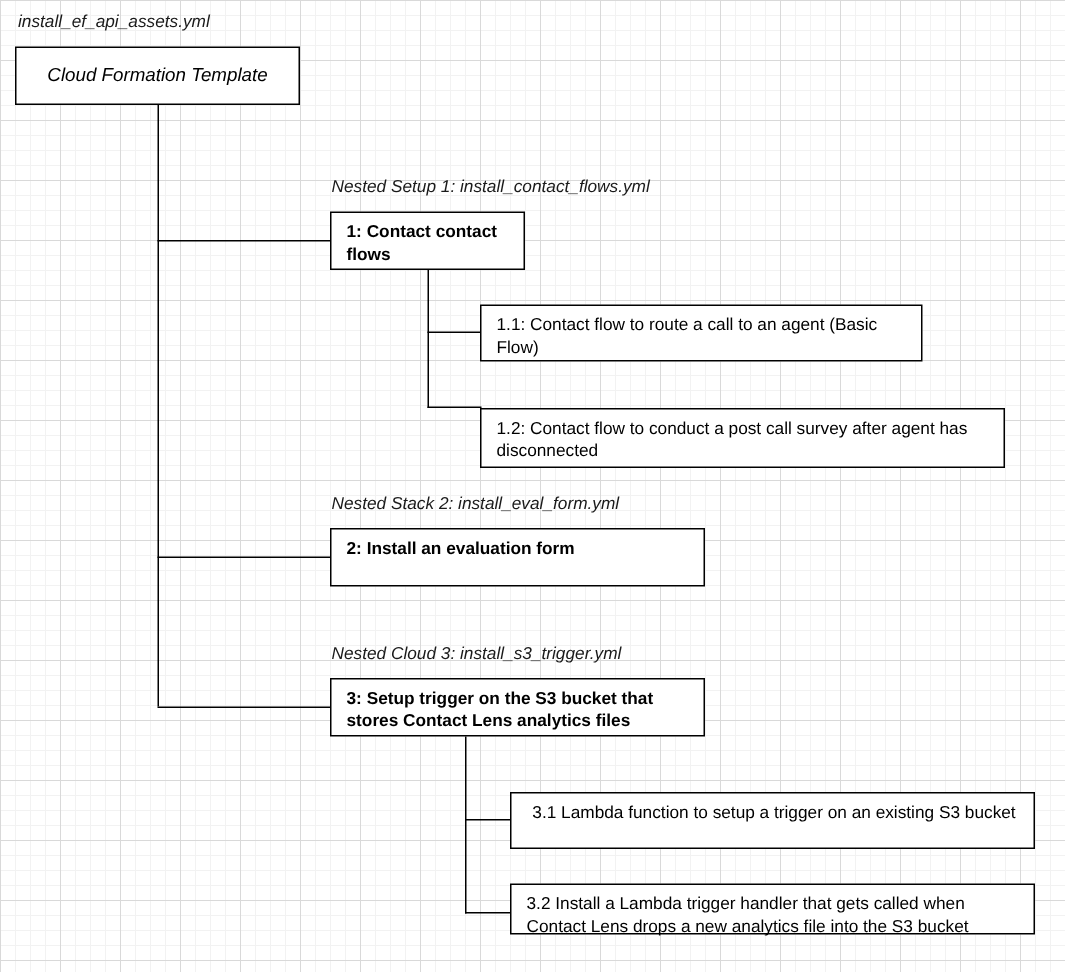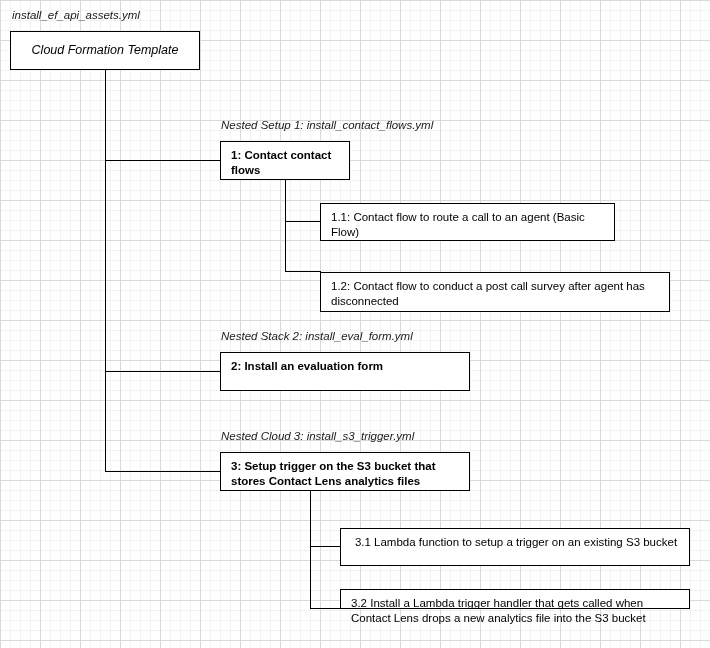--- a/index.html
+++ b/index.html
@@ -106,16 +106,16 @@
 
   <div class="node bold stack-title-node" style="left:220px; top:452px; width:250px; height:39px;">3: Setup trigger on the S3 bucket that
 stores Contact Lens analytics files</div>
 
   <div class="edge v" style="left:310px; top:491px; height:118px;"></div>
   <div class="edge h" style="left:310px; top:546px; width:31px;"></div>
   <div class="edge h" style="left:310px; top:608px; width:31px;"></div>
 
   <div class="node" style="left:340px; top:528px; width:350px; height:38px;text-align:center;">3.1 Lambda function to setup a trigger on an existing S3 bucket</div>
 
-  <div class="node" style="left:340px; top:589px; width:350px; height:20px;">3.2 Install a Lambda trigger handler that gets called when
+  <div class="node" style="left:340px; top:589px; width:350px; height:34px;">3.2 Install a Lambda trigger handler that gets called when
 Contact Lens drops a new analytics file into the S3 bucket</div>
 
 </div>
 
 </body></html>

